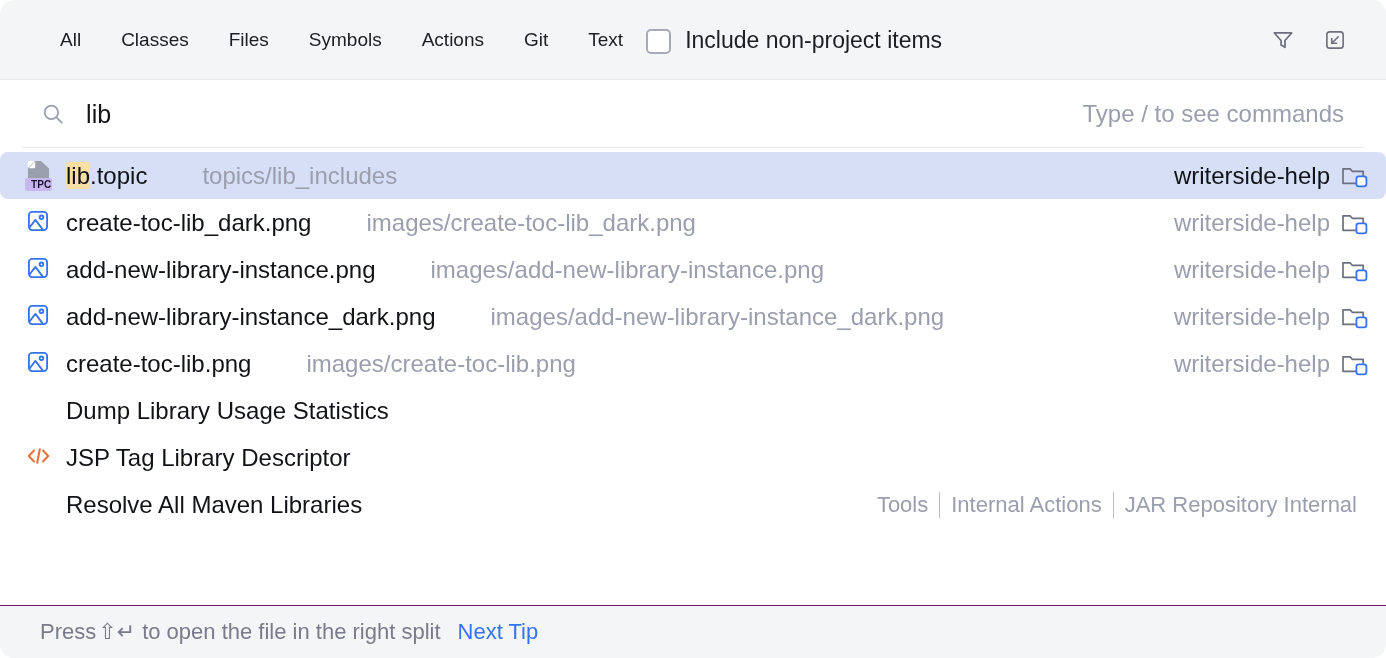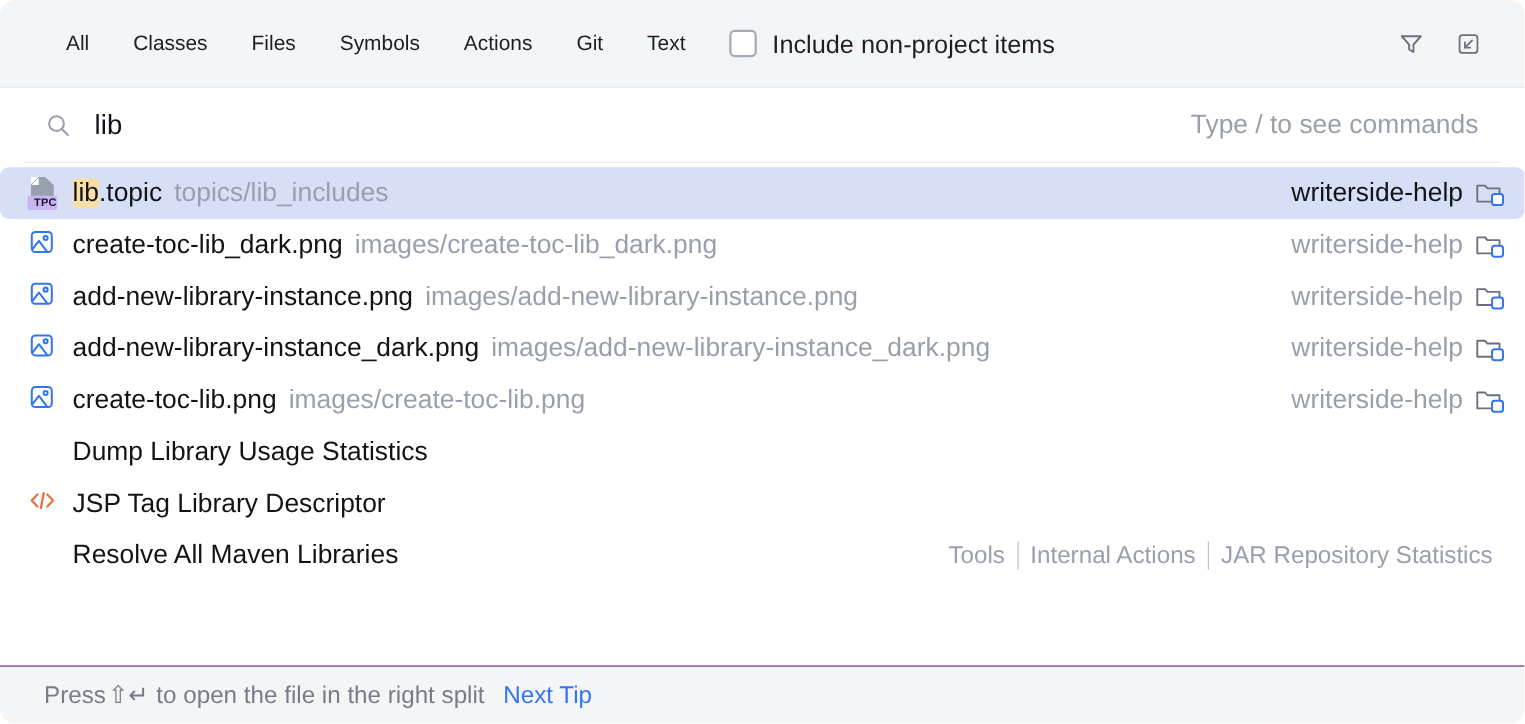--- a/index.html
+++ b/index.html
@@ -54,22 +54,22 @@
     left: 14px;
     right: 14px;
     bottom: 12px;
     height: 5px;
     border-radius: 3px;
     background: #3574f0;
   }
 
   .checkbox-wrap {
     display: flex;
-    align-items: flex-start;
-    margin-left: 20px;
+    align-items: flex-end;
+    margin-left: 3px;
     white-space: nowrap;
   }
   .checkbox {
     width: 25px;
     height: 25px;
     border: 2px solid #a5a9b8;
     border-radius: 5px;
     background: #ffffff;
     box-sizing: border-box;
     flex: none;
@@ -150,20 +150,21 @@
     align-items: center;
     justify-content: center;
     margin-right: 12px;
   }
   .row-main {
     display: flex;
     align-items: baseline;
     min-width: 0;
     overflow: hidden;
     white-space: nowrap;
+    gap: 44px;
   }
   .row-title {
     font-size: 24px;
     color: #111316;
   }
   .hl {
     background: #f7dfa5;
     border-radius: 3px;
   }
   .row-sub {
@@ -432,21 +433,21 @@
         <span class="row-icon"></span>
         <span class="row-main">
           <span class="row-title"><span>Resolve All Maven Libraries</span></span>
         </span>
         <span class="row-right">
           <span class="breadcrumb">
             <span class="seg">Tools</span>
             <span class="sep"></span>
             <span class="seg">Internal Actions</span>
             <span class="sep"></span>
-            <span class="seg">JAR Repository Statistics</span>
+            <span class="seg">JAR Repository Internal</span>
           </span>
         </span>
       </div>
     </div>
 
   <div class="footer">
     <span>Press</span>
     <span class="kbd">⇧↵</span>
     <span style="margin-left:5px;">to open the file in the right split</span>
     <span class="nexttip">Next Tip</span>

